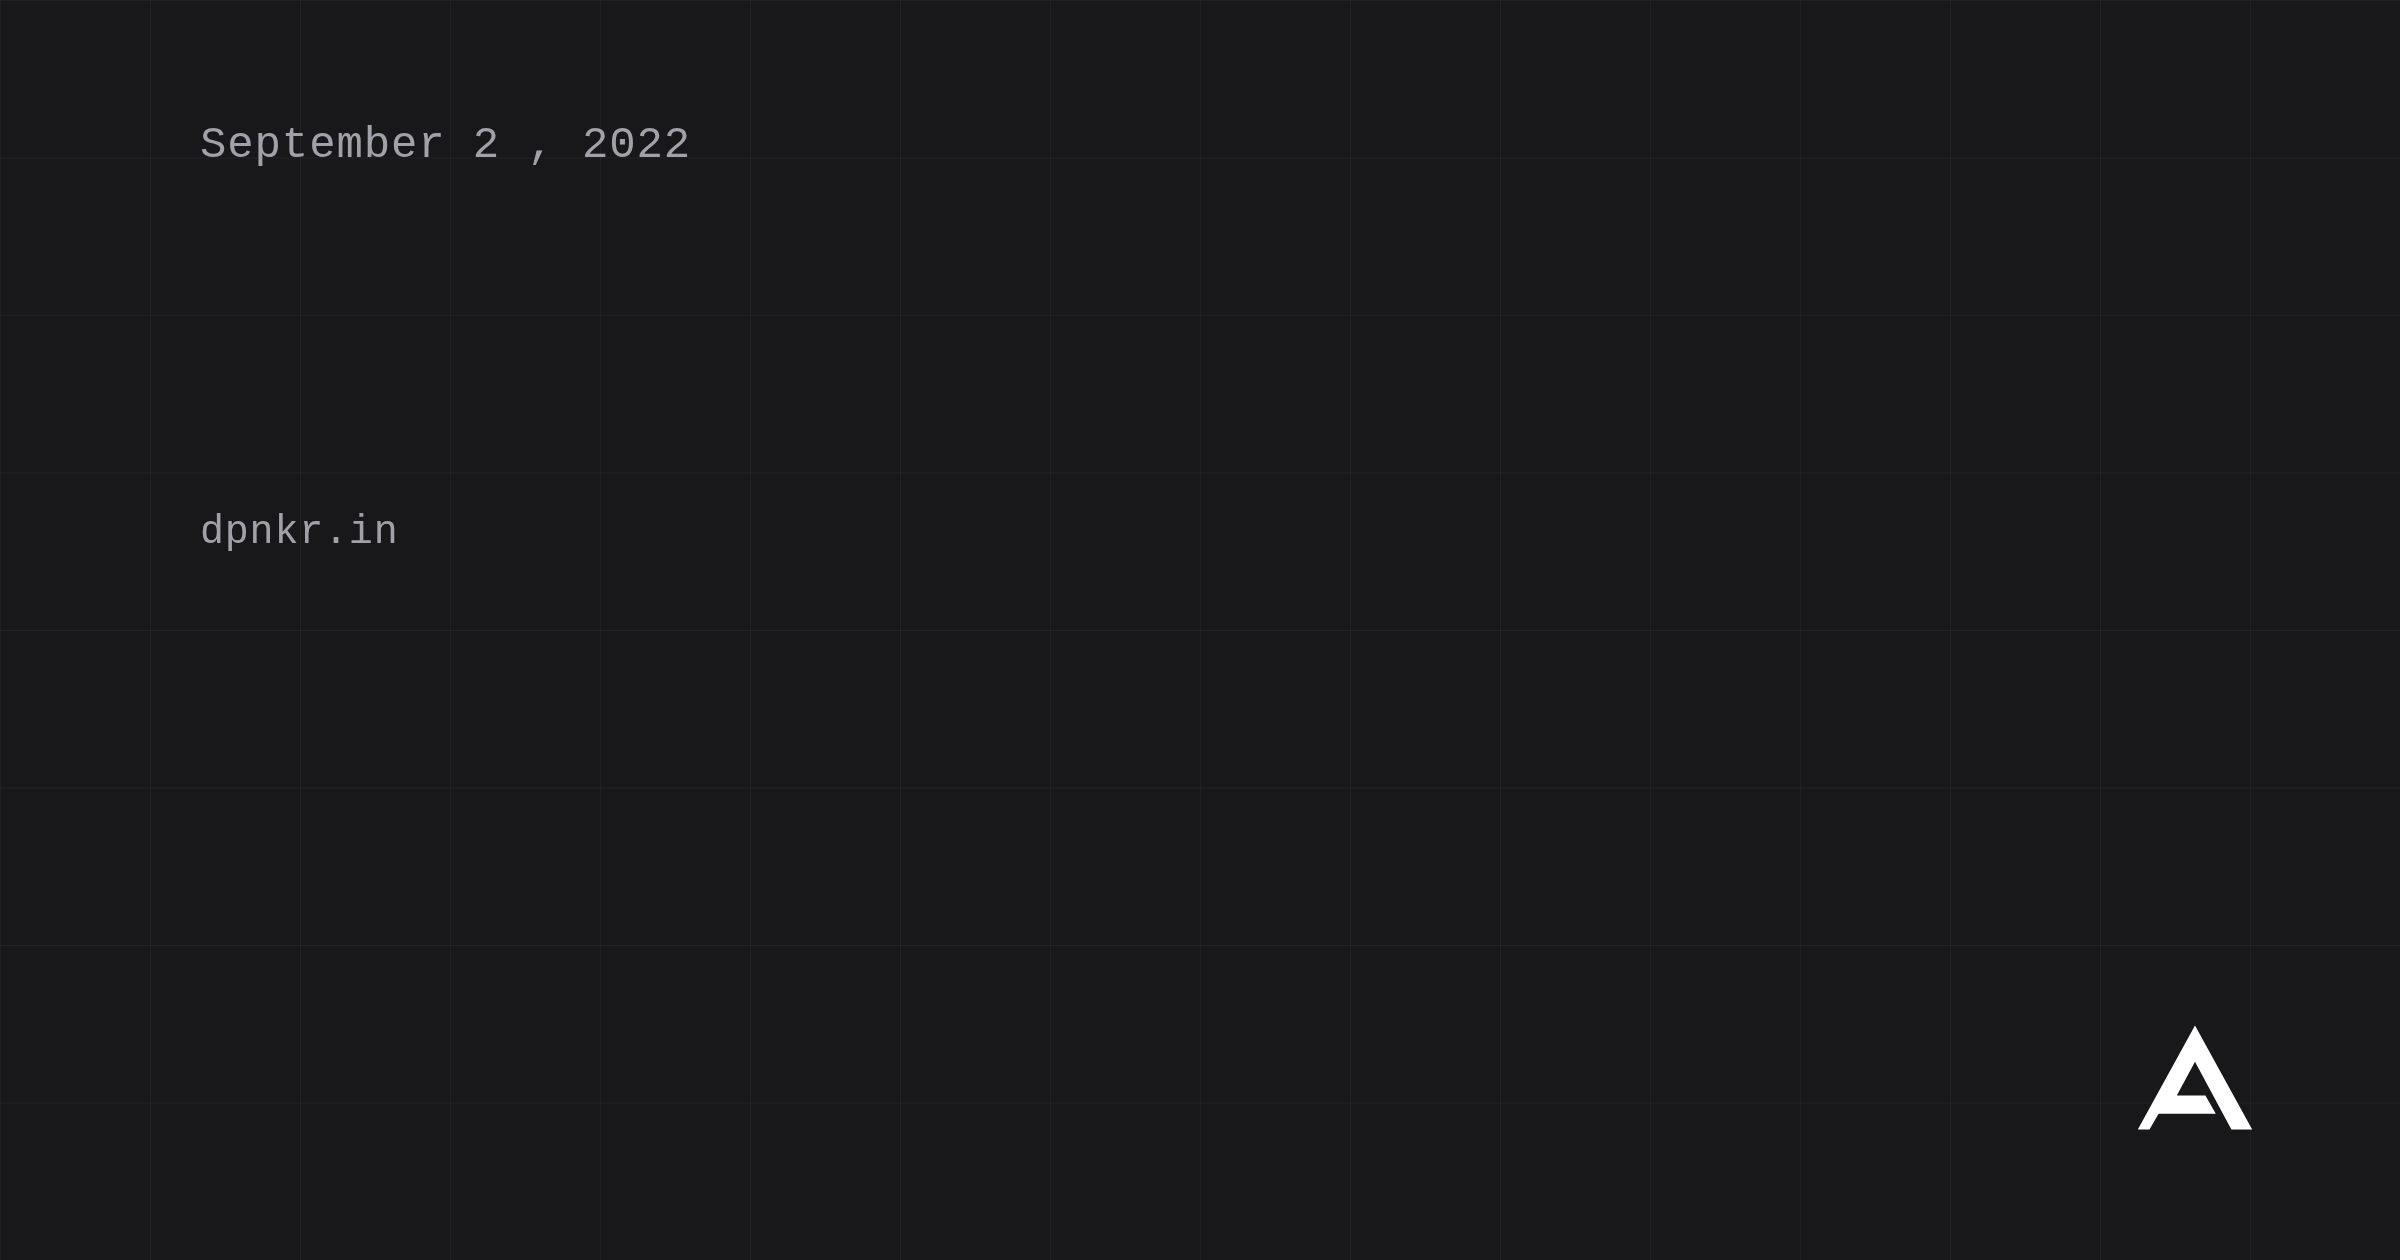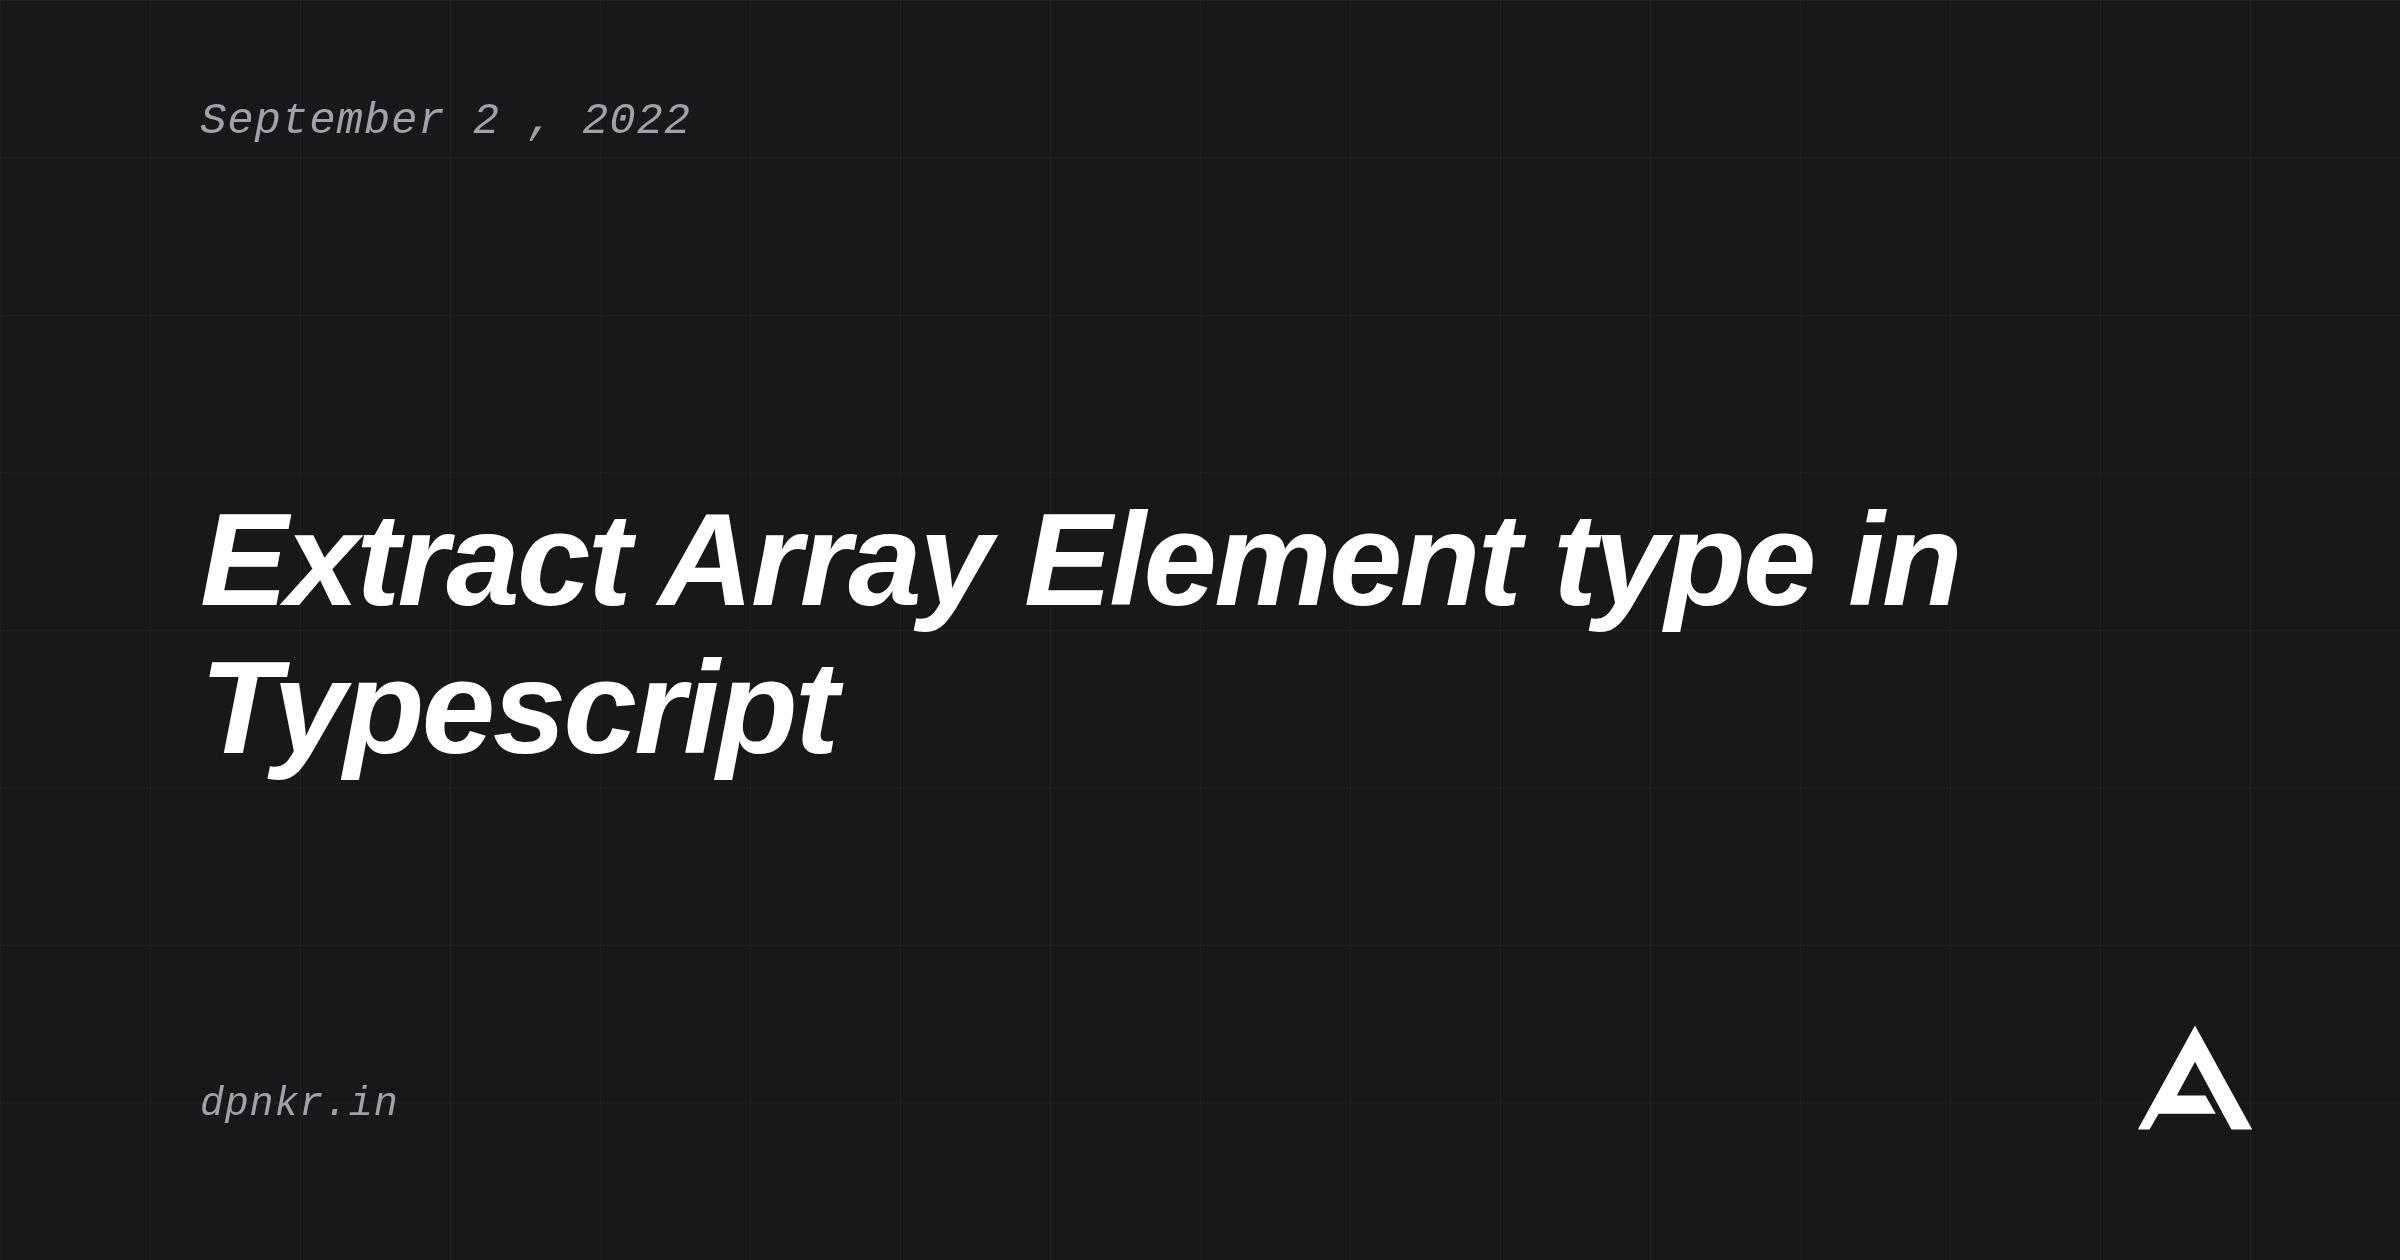--- a/index.html
+++ b/index.html
@@ -15,24 +15,23 @@
       position: relative;
       overflow: hidden;
       background-image: 
         linear-gradient(to right, rgba(255, 255, 255, 0.04) 1px, transparent 1px),
         linear-gradient(to bottom, rgba(255, 255, 255, 0.04) 1px, transparent 1px);
       background-size: 150px 157.5px;
       font-family: -apple-system, BlinkMacSystemFont, 'Segoe UI', Helvetica, Arial, sans-serif;
     }
     
     .container {
-      padding: 96px 200px 0 200px;
+      padding: 120px 200px 0 200px;
       height: 100%;
       position: relative;
-      font-style: italic;
     }
     
     .date {
       font-family: 'SF Mono', 'Monaco', 'Menlo', 'Consolas', 'Courier New', monospace;
       color: #a1a1aa;
       font-size: 44px;
       font-weight: 400;
       letter-spacing: 0.02em;
       margin-bottom: 340px;
     }
@@ -65,21 +64,20 @@
     .logo svg {
       width: 100%;
       height: 100%;
     }
   </style>
 </head>
 <body>
 
 <div class="container">
   <div class="date">September 2 , 2022</div>
-  <h1 class="title">Extract Array Element type in Typescript</h1>
   <div class="domain">dpnkr.in</div>
 </div>
 
 <div class="logo">
   <svg viewBox="0 0 100 100" xmlns="http://www.w3.org/2000/svg">
     <path d="M 50 8 L 94 88 L 78 88 L 50 36 L 36 62 L 58 62 L 66 76 L 22 76 L 15 88 L 6 88 Z" fill="#ffffff"></path>
   </svg>
 </div>
 
 </body></html>

